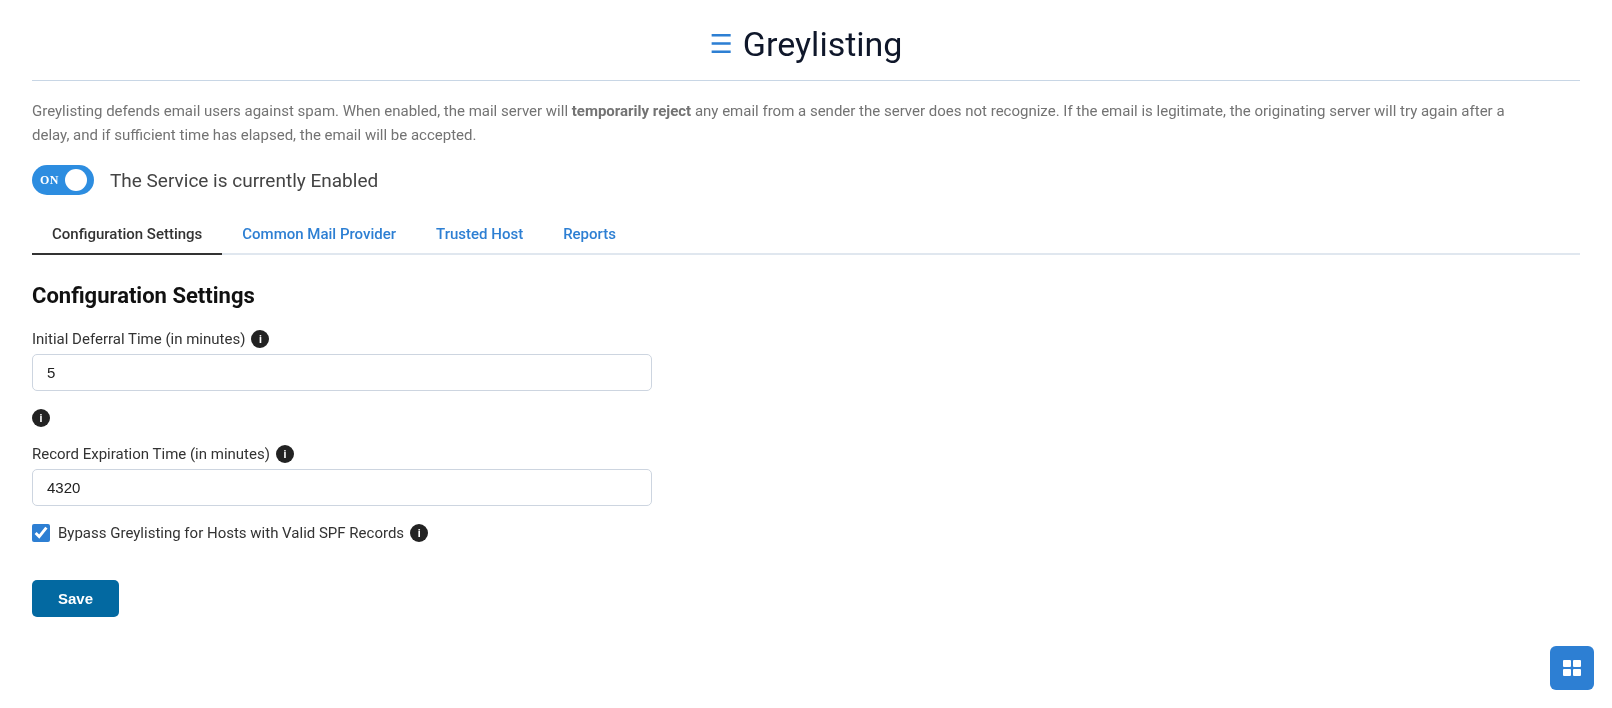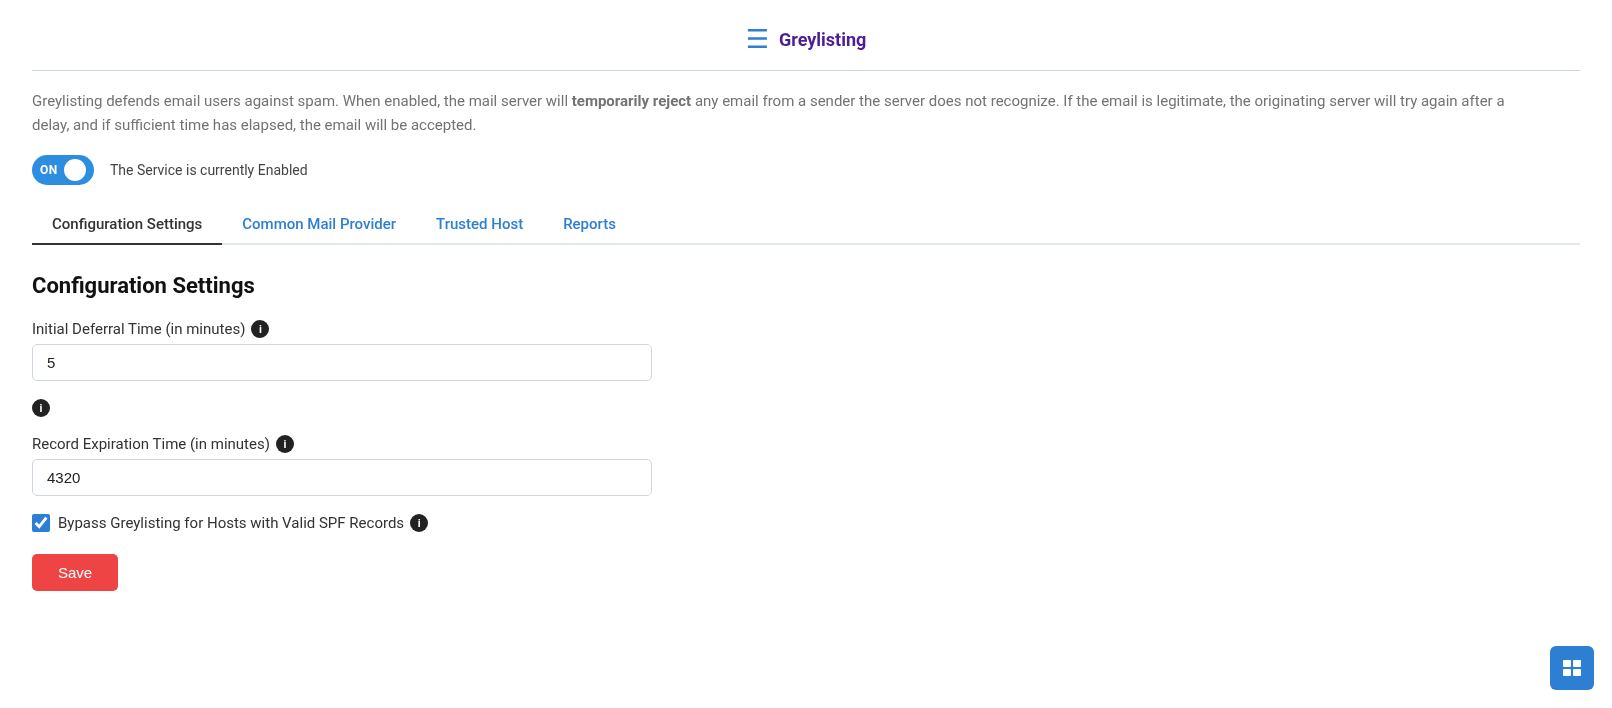--- a/index.html
+++ b/index.html
@@ -25,23 +25,23 @@
       display: flex;
       align-items: center;
       justify-content: center;
       gap: 10px;
     }
     .list-icon {
       color: #2d7fd3;
       font-size: 26px;
     }
     .page-title {
-      font-size: 18px;
-      font-weight: 700;
-      color: #4c1d95;
+      font-size: 34px;
+      font-weight: 400;
+      color: #0f172a;
     }
     .description-text {
       font-size: 15px;
       line-height: 1.6;
       color: #737373;
       margin-bottom: 18px;
       max-width: 1500px;
     }
     .description-text strong {
       font-weight: 700;
@@ -63,30 +63,31 @@
       gap: 6px;
       min-width: 62px;
       height: 30px;
       position: relative;
     }
     .toggle-label {
       font-size: 12px;
       font-weight: 700;
       color: #fff;
       letter-spacing: 0.5px;
+      font-family: Liberation Serif, serif;
     }
     .toggle-knob {
       width: 22px;
       height: 22px;
       background: #fff;
       border-radius: 50%;
       display: inline-block;
     }
     .service-status-text {
-      font-size: 14px;
+      font-size: 19px;
       color: #444;
     }
     
     .tabs-row {
       display: flex;
       border-bottom: 2px solid #e0e7ef;
       margin-bottom: 28px;
     }
     .tab {
       padding: 10px 20px;
@@ -160,28 +161,29 @@
       cursor: pointer;
     }
     .checkbox-label {
       font-size: 15px;
       color: #333;
       display: flex;
       align-items: center;
       gap: 6px;
     }
     .save-button {
-      background: #ef4444;
+      background: #0369a1;
       color: #fff;
       border: none;
       border-radius: 5px;
       padding: 10px 26px;
       font-size: 15px;
-      font-weight: 400;
-      cursor: pointer;
+      font-weight: 700;
+      cursor: pointer;
+      margin-top: 16px;
     }
     
     .bottom-right-btn {
       position: fixed;
       bottom: 18px;
       right: 18px;
       width: 44px;
       height: 44px;
       background: #2d7fd3;
       border-radius: 6px;

